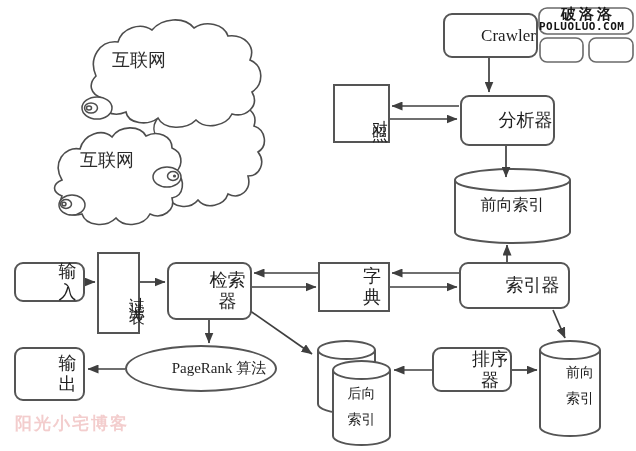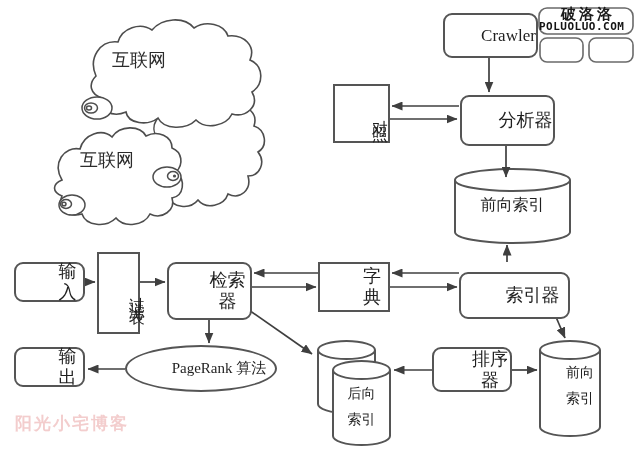--- a/index.html
+++ b/index.html
@@ -121,23 +121,23 @@
   <div class="cyl-label" style="left:455px;top:195px;width:115px;font-size:16px;">前向索引</div>
 
   <div class="node rounded" style="left:14px;top:262px;width:71px;height:40px;">输入</div>
 
   <div class="node sharp vtext" style="left:97px;top:252px;width:43px;height:82px;letter-spacing:6px;">过滤表</div>
 
   <div class="node rounded" style="left:167px;top:262px;width:85px;height:58px;">检索器</div>
 
   <div class="node sharp" style="left:318px;top:262px;width:72px;height:50px;">字典</div>
 
-  <div class="node rounded" style="left:459px;top:262px;width:111px;height:47px;margin-top:10px;">索引器</div>
+  <div class="node rounded" style="left:459px;top:262px;width:111px;height:47px;">索引器</div>
 
-  <div class="node rounded" style="left:14px;top:347px;width:71px;height:40px;">输出</div>
+  <div class="node rounded" style="left:14px;top:347px;width:71px;height:54px;">输出</div>
 
   <div class="node ellipse" style="left:125px;top:345px;width:152px;height:47px;font-size:15px;">PageRank 算法</div>
 
   <div class="node rounded" style="left:432px;top:347px;width:80px;height:45px;">排序器</div>
 
   <div class="cyl-label" style="left:333px;top:381px;width:57px;font-size:14px;line-height:26px;">
       <span class="wrap2" style="display:block;">后向索引</span>
     </div>
 
   <div class="cyl-label" style="left:540px;top:360px;width:80px;font-size:14px;line-height:26px;">

